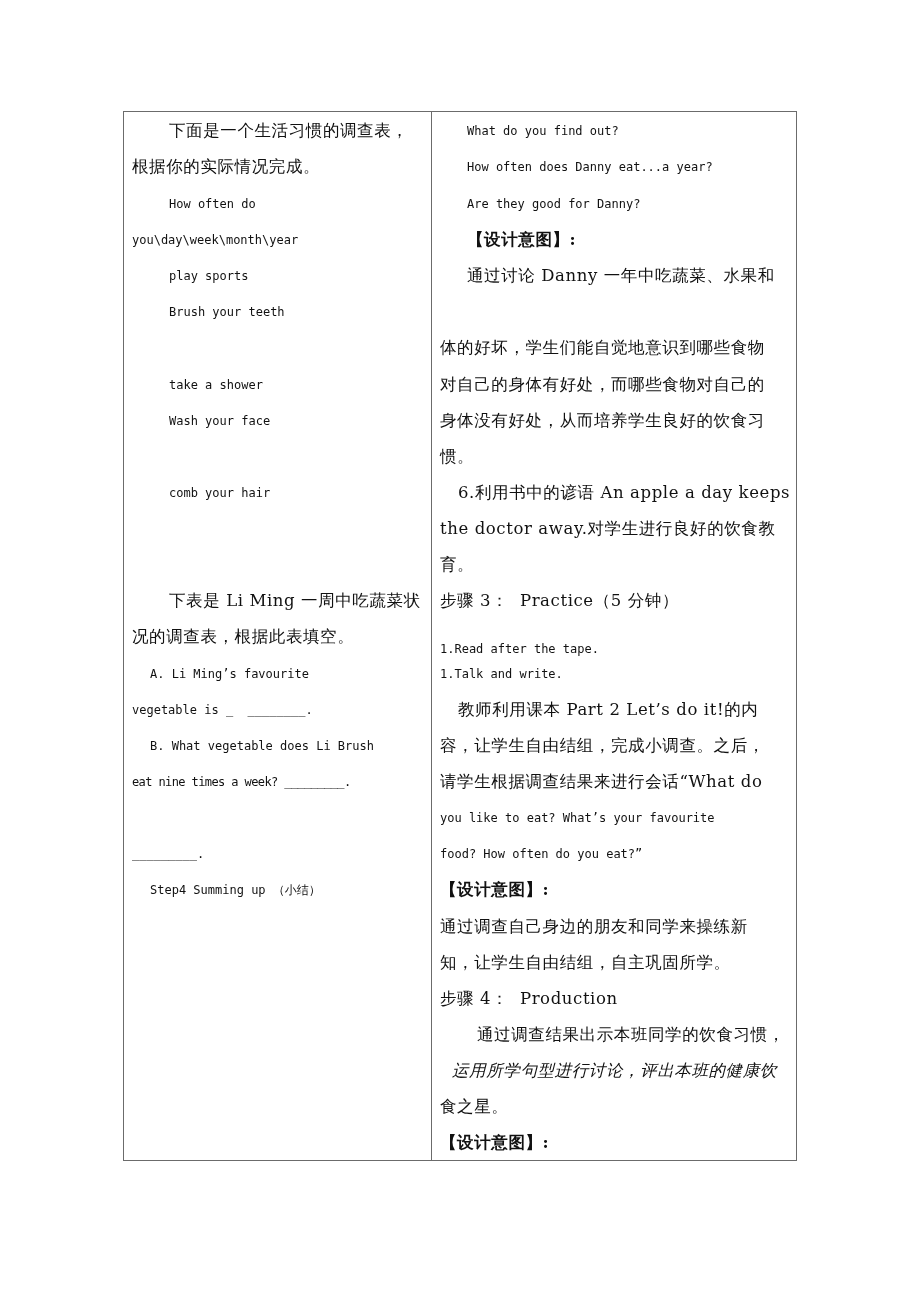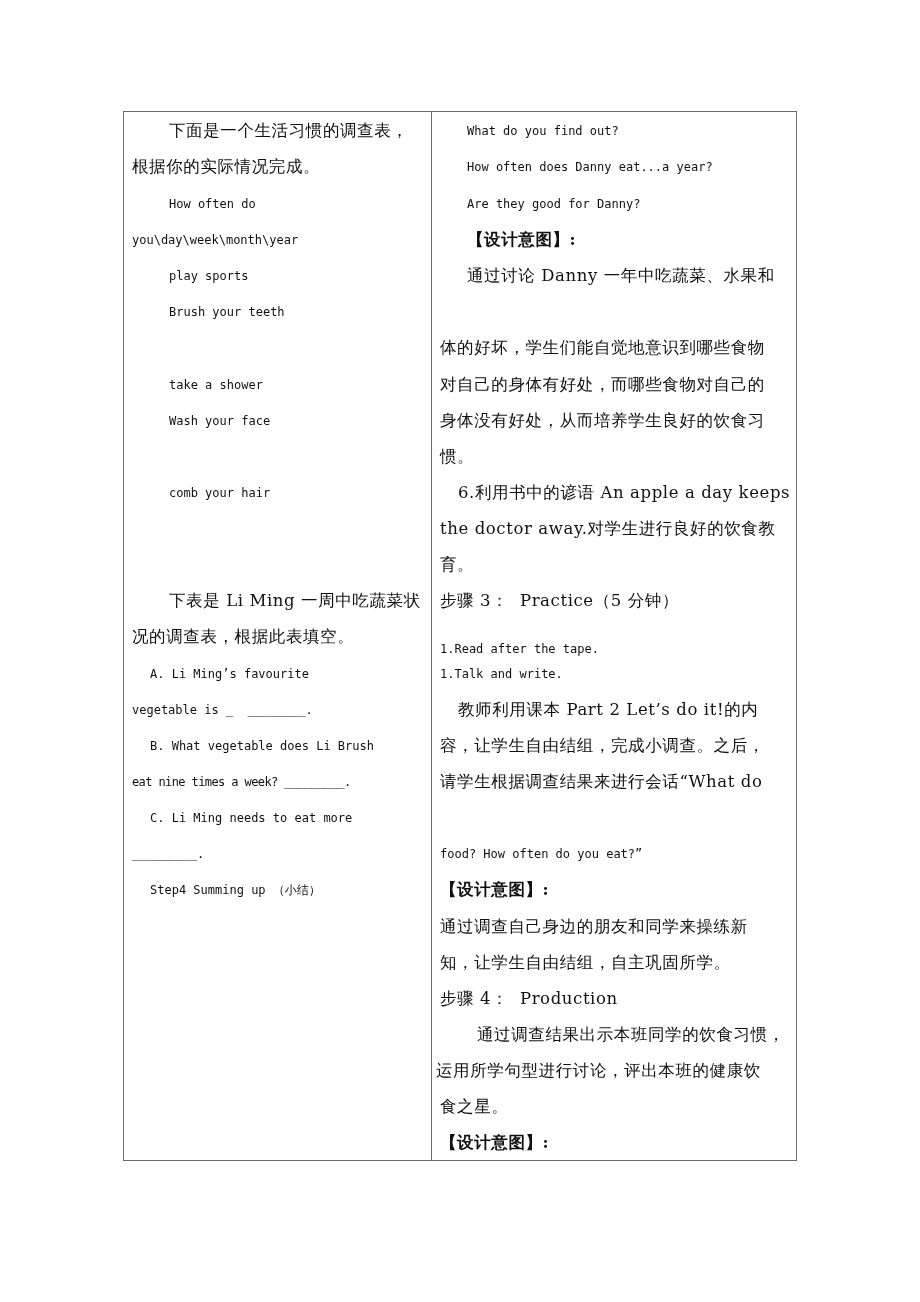--- a/index.html
+++ b/index.html
@@ -40,21 +40,20 @@
       <div class="line" style="left:45px;top:190px;">Brush your teeth</div>
       <div class="line" style="left:45px;top:263px;">take a shower</div>
       <div class="line" style="left:45px;top:299px;">Wash your face</div>
       <div class="line" style="left:45px;top:371px;">comb your hair</div>
       <div class="line cn" style="left:45px;top:479px;">下表是 Li Ming 一周中吃蔬菜状</div>
       <div class="line cn" style="left:8px;top:515px;">况的调查表，根据此表填空。</div>
       <div class="line" style="left:26px;top:552px;">A. Li Ming’s favourite</div>
       <div class="line" style="left:8px;top:588px;">vegetable is _  ________.</div>
       <div class="line" style="left:26px;top:624px;">B. What vegetable does Li Brush</div>
       <div class="line" style="left:8px;top:660px;letter-spacing:-0.6px;">eat nine times a week? _________.</div>
-      <div class="line" style="left:26px;top:696px;">C. Li Ming needs to eat more</div>
       <div class="line" style="left:8px;top:732px;">_________.</div>
       <div class="line" style="left:26px;top:768px;">Step4 Summing up （小结）</div>
     </div>
 
     <div class="cell right">
       <div class="line" style="left:35px;top:9px;">What do you find out?</div>
       <div class="line" style="left:35px;top:45px;">How often does Danny eat...a year?</div>
       <div class="line" style="left:35px;top:82px;">Are they good for Danny?</div>
       <div class="line cn bold" style="left:35px;top:118px;">【设计意图】:</div>
       <div class="line cn" style="left:35px;top:154px;">通过讨论 Danny 一年中吃蔬菜、水果和</div>
@@ -64,24 +63,25 @@
       <div class="line cn" style="left:8px;top:335px;">惯。</div>
       <div class="line cn" style="left:26px;top:371px;">6.利用书中的谚语 An apple a day keeps</div>
       <div class="line cn" style="left:8px;top:407px;">the doctor away.对学生进行良好的饮食教</div>
       <div class="line cn" style="left:8px;top:443px;">育。</div>
       <div class="line cn" style="left:8px;top:479px;">步骤 3：  Practice（5 分钟）</div>
       <div class="line" style="left:8px;top:515px;margin-top:12px;">1.Read after the tape.</div>
       <div class="line" style="left:8px;top:552px;">1.Talk and write.</div>
       <div class="line cn" style="left:26px;top:588px;">教师利用课本 Part 2 Let’s do it!的内</div>
       <div class="line cn" style="left:8px;top:624px;">容，让学生自由结组，完成小调查。之后，</div>
       <div class="line cn" style="left:8px;top:660px;">请学生根据调查结果来进行会话“What do</div>
+      <div class="line" style="left:8px;top:696px;">you like to eat? What’s your favourite</div>
       <div class="line" style="left:8px;top:732px;">food? How often do you eat?”</div>
       <div class="line cn bold" style="left:8px;top:768px;">【设计意图】:</div>
       <div class="line cn" style="left:8px;top:805px;">通过调查自己身边的朋友和同学来操练新</div>
       <div class="line cn" style="left:8px;top:841px;">知，让学生自由结组，自主巩固所学。</div>
       <div class="line cn" style="left:8px;top:877px;">步骤 4：  Production</div>
       <div class="line cn" style="left:45px;top:913px;">通过调查结果出示本班同学的饮食习惯，</div>
-      <div class="line cn" style="left:4px;top:949px;">运用所学句型进行讨论，评出本班的健康饮</div>
+      <div class="line cn" style="left:20px;top:949px;font-style:italic;">运用所学句型进行讨论，评出本班的健康饮</div>
       <div class="line cn" style="left:8px;top:985px;">食之星。</div>
       <div class="line cn bold" style="left:8px;top:1021px;">【设计意图】:</div>
     </div>
   </div>
 </div>
 
 </body></html>

